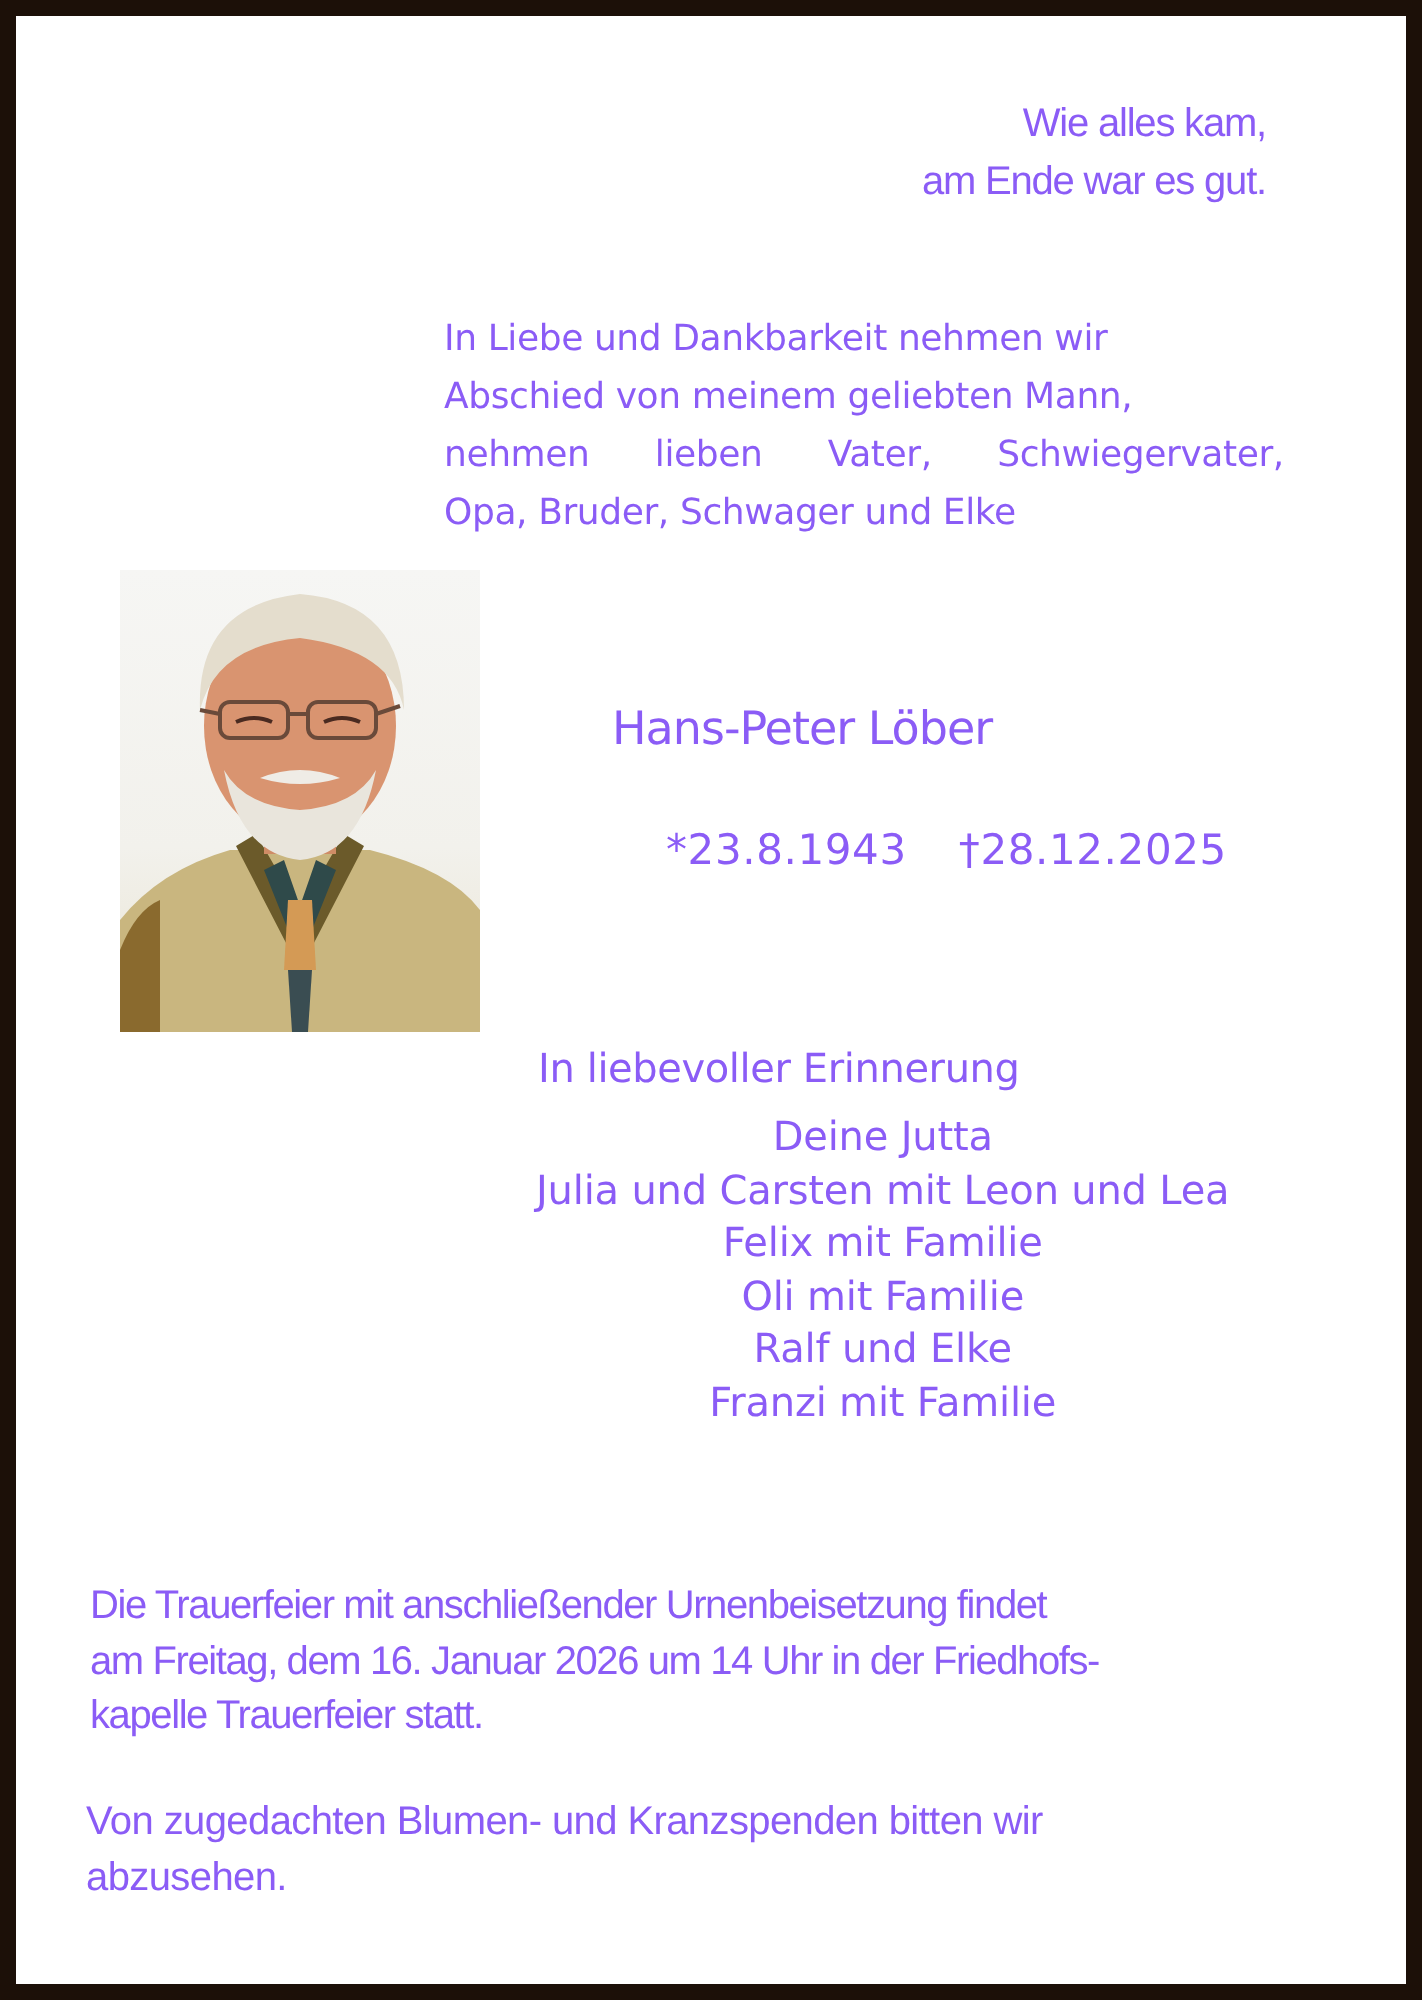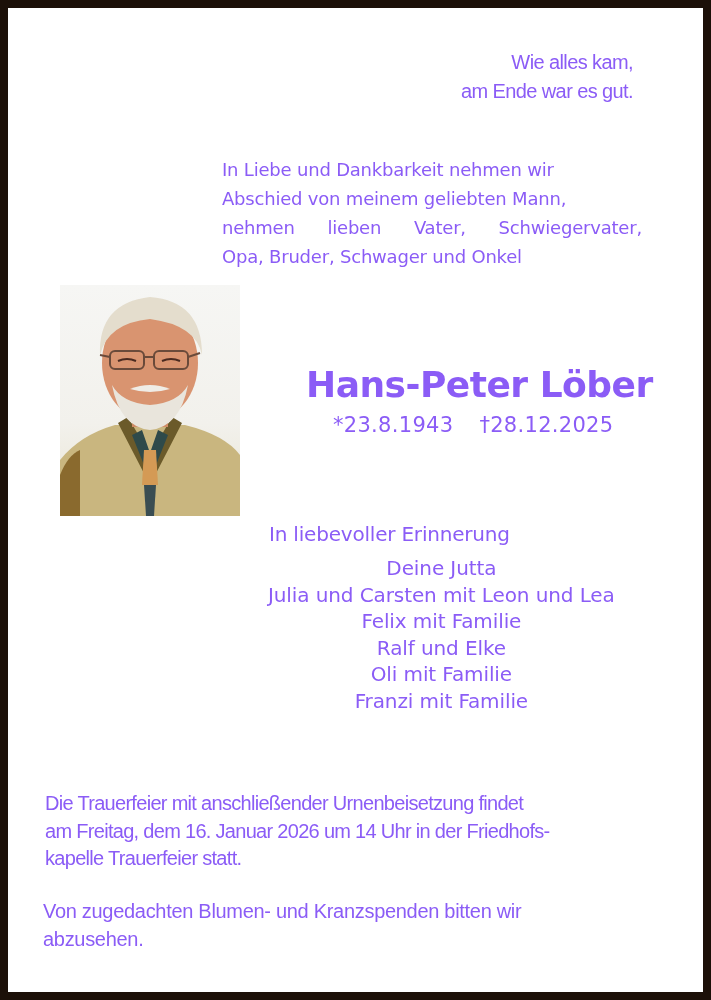--- a/index.html
+++ b/index.html
@@ -11,21 +11,21 @@
     .txt { position: absolute; color: #8b5cf6; font-family: "DejaVu Sans", sans-serif; white-space: nowrap; }
     .motto { right: 78px; top: 48px; text-align: right; font-size: 20px; line-height: 29px; letter-spacing: -0.6px; font-family: "Liberation Sans", sans-serif; }
     .motto div { display: block; }
     .intro { left: 222px; top: 155px; width: 420px; font-size: 18px; line-height: 29px; letter-spacing: -0.2px; }
     .intro .line { display: block; }
     .intro .just { display: flex; justify-content: space-between; width: 420px; }
     .photo {
       position: absolute; left: 60px; top: 285px; width: 180px; height: 231px; overflow: hidden;
       background: linear-gradient(180deg, #f6f6f4 0%, #f2f1ec 60%, #e9e4d2 100%);
     }
-    .name { left: 306px; top: 364px; font-size: 36px; font-weight: bold; letter-spacing: -0.5px; }
+    .name { left: 306px; top: 352px; font-size: 23px; font-weight: normal; letter-spacing: -0.5px; }
     .dates { left: 333px; top: 413px; font-size: 21px; letter-spacing: 0.3px; }
     .dates span { display: inline-block; }
     .dates .gap { width: 26px; }
     .remember { left: 269px; top: 522px; font-size: 20px; letter-spacing: -0.2px; }
     .family { left: 268px; top: 555px; font-size: 20px; line-height: 26.5px; letter-spacing: -0.1px; }
     .family div { display: block; text-align: center; }
     .funeral { left: 45px; top: 790px; font-size: 20px; line-height: 27.5px; letter-spacing: -0.7px; font-family: "Liberation Sans", sans-serif; }
     .funeral div { display: block; }
     .flowers { left: 43px; top: 897px; font-size: 20px; line-height: 28px; letter-spacing: -0.3px; font-family: "Liberation Sans", sans-serif; }
     .flowers div { display: block; }
@@ -42,21 +42,21 @@
 
 <div class="txt intro">
   <span class="line">In Liebe und Dankbarkeit nehmen wir</span>
   <span class="line">Abschied von meinem geliebten Mann,</span>
   <span class="line just">
     <span>nehmen</span>
     <span>lieben</span>
     <span>Vater,</span>
     <span>Schwiegervater,</span>
   </span>
-  <span class="line">Opa, Bruder, Schwager und Onkel</span>
+  <span class="line">Opa, Bruder, Schwager und Elke</span>
 </div>
 
 <div class="photo" title="Portrait photo of Hans-Peter Löber">
   <svg width="180" height="231" viewBox="0 0 180 231">
 
     <path d="M0 175 Q20 150 55 140 L125 140 Q165 150 180 170 L180 231 L0 231 Z" fill="#c9b67f"></path>
     <path d="M0 190 Q8 170 20 165 L20 231 L0 231 Z" fill="#8a6a2e"></path>
 
     <path d="M58 138 L90 200 L122 138 L112 132 L90 170 L68 132 Z" fill="#6b5a2a"></path>
     <path d="M72 150 L90 195 L108 150 L98 145 L90 168 L82 145 Z" fill="#2f4a4a"></path>
@@ -88,22 +88,22 @@
 <div class="txt dates">
   <span>*23.8.1943</span><span class="gap"></span><span>†28.12.2025</span>
 </div>
 
 <div class="txt remember">In liebevoller Erinnerung</div>
 
 <div class="txt family">
   <div>Deine Jutta</div>
   <div>Julia und Carsten mit Leon und Lea</div>
   <div>Felix mit Familie</div>
+  <div>Oli mit Familie</div>
   <div>Ralf und Elke</div>
-  <div>Oli mit Familie</div>
   <div>Franzi mit Familie</div>
 </div>
 
 <div class="txt funeral">
   <div>Die Trauerfeier mit anschließender Urnenbeisetzung findet</div>
   <div>am Freitag, dem 16. Januar 2026 um 14 Uhr in der Friedhofs-</div>
   <div>kapelle Trauerfeier statt.</div>
 </div>
 
 <div class="txt flowers">

